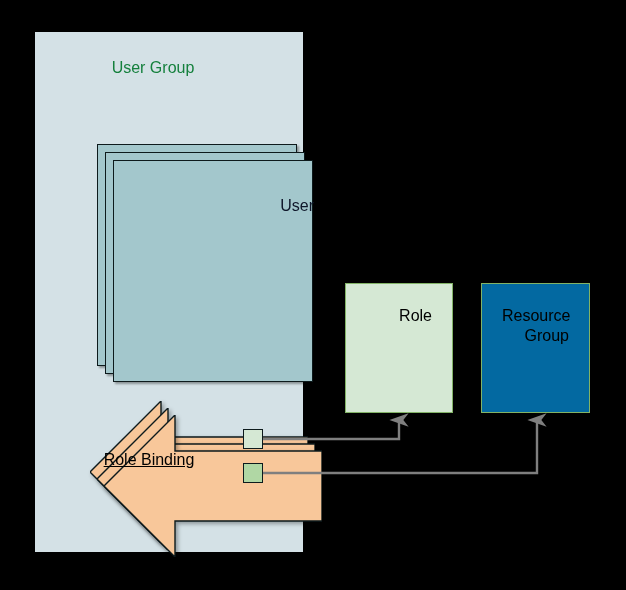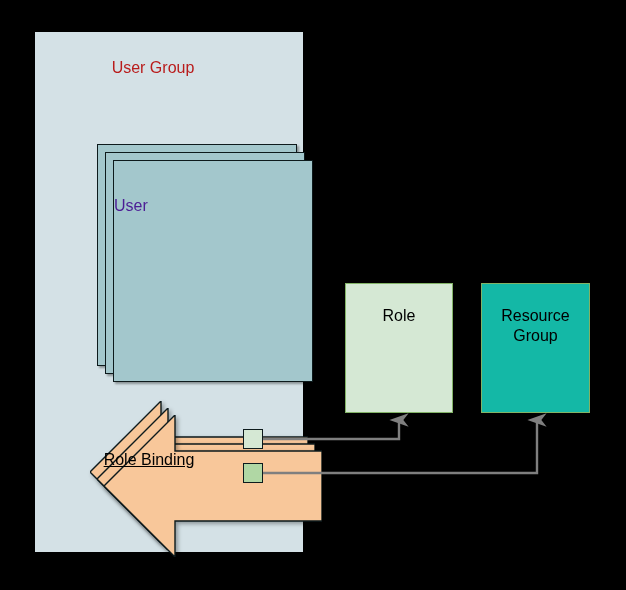--- a/index.html
+++ b/index.html
@@ -26,21 +26,21 @@
     background: #d4e1e6;
     box-sizing: border-box;
   }
   .user-group-title {
     position: absolute;
     left: 0;
     top: 27px;
     width: 236px;
     text-align: center;
     font-size: 16px;
-    color: #b91c1c;
+    color: #15803d;
   }
 
   
   .user-stack {
     position: absolute;
     left: 62px;
     top: 112px;
     width: 216px;
     height: 238px;
   }
@@ -54,23 +54,23 @@
     box-shadow: 2px 2px 2px rgba(0,0,0,0.35);
   }
   .user-card.c1 { left: 0px;  top: 0px;  }
   .user-card.c2 { left: 8px;  top: 8px;  }
   .user-card.c3 { left: 16px; top: 16px; }
   .user-card-label {
     position: absolute;
     left: 0;
     top: 36px;
     width: 200px;
-    text-align: left;
-    font-size: 16px;
-    color: #4c1d95;
+    text-align: right;
+    font-size: 16px;
+    color: #0f172a;
   }
 
   
   .rb-stack {
     position: absolute;
     left: 55px;
     top: 369px;
     width: 232px;
     height: 156px;
   }
@@ -121,33 +121,33 @@
     width: 108px;
     height: 130px;
     background: #d5e8d4;
     border-color: #82b366;
   }
   .box-resource-group {
     left: 481px;
     top: 283px;
     width: 109px;
     height: 130px;
-    background: #14b8a6;
+    background: #0369a1;
     border-color: #82b366;
   }
   .target-label {
     position: absolute;
     left: 0;
     top: 22px;
     width: 100%;
-    text-align: center;
+    text-align: right;
     font-size: 16px;
     line-height: 20px;
     color: #000000;
-    padding: 0 8px;
+    padding: 0 20px;
     box-sizing: border-box;
   }
 
   
   .connectors {
     position: absolute;
     left: 0;
     top: 0;
     width: 626px;
     height: 590px;

